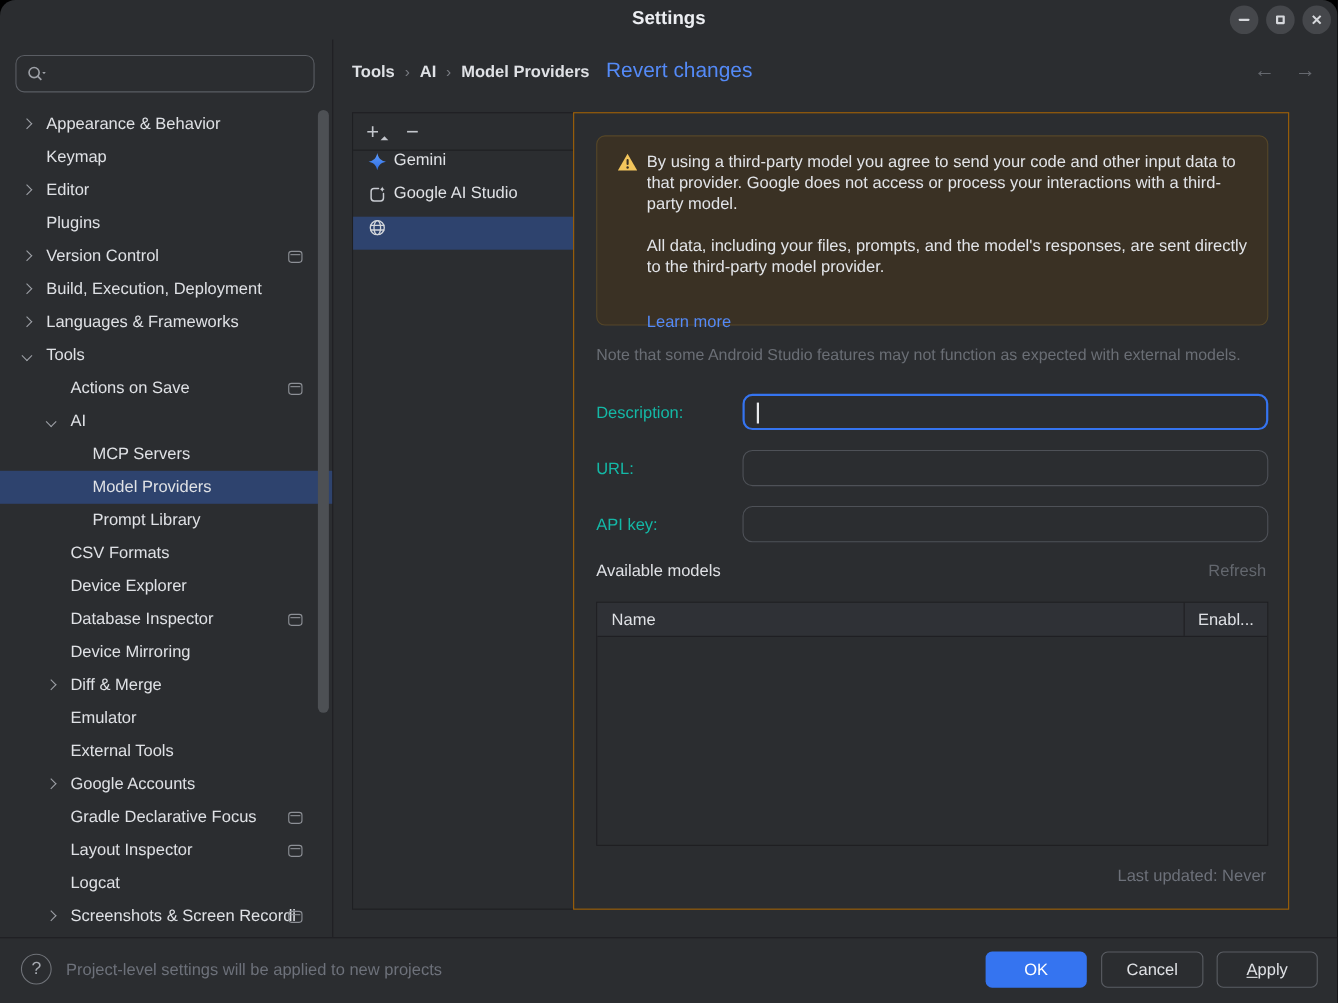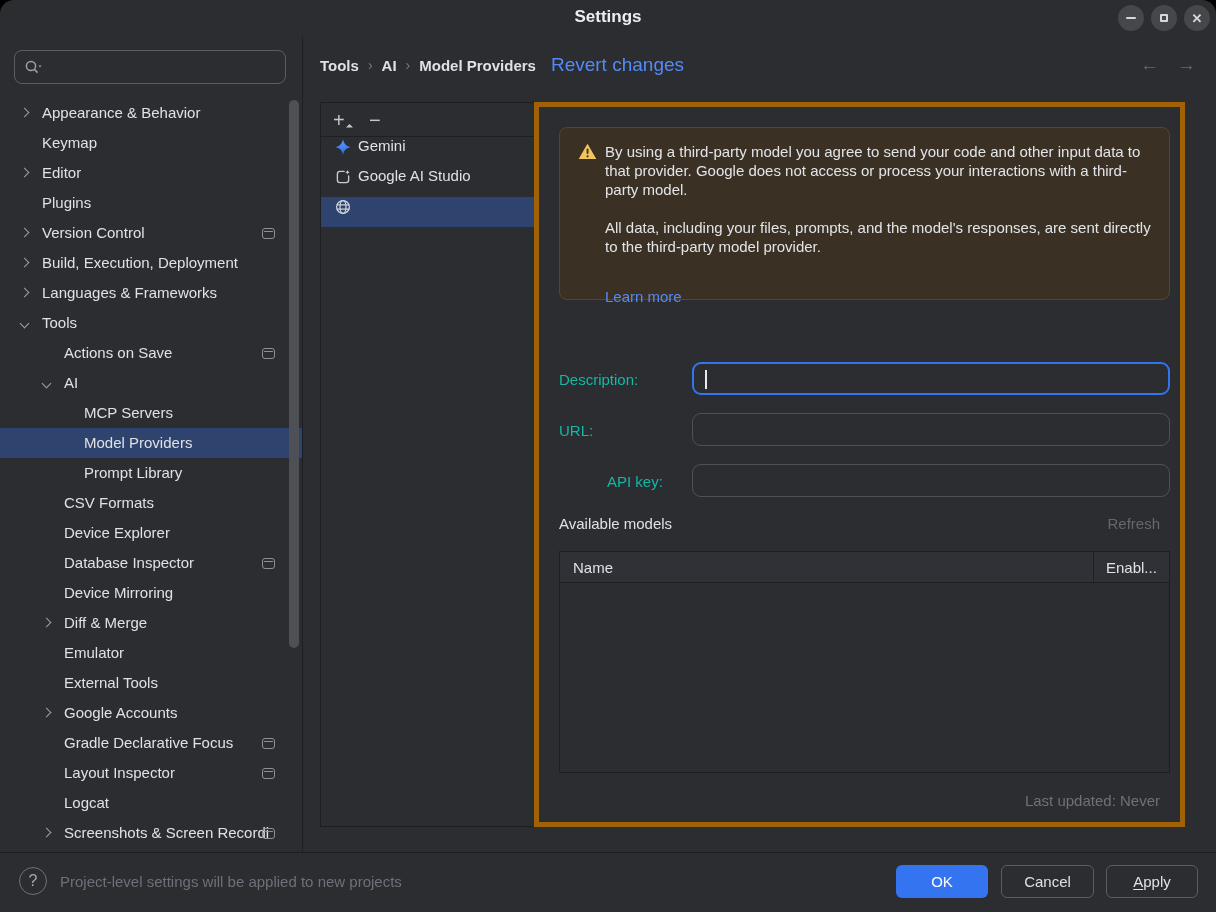--- a/index.html
+++ b/index.html
@@ -58,22 +58,22 @@
   .tool-add { position:relative; margin-left:12px; width:22px; font-size:20px; color:#c3c6cc; line-height:20px; }
   .tool-add::after { content:""; position:absolute; left:14px; bottom:0;
     border-left:5px solid transparent; border-top:5px solid #c3c6cc; transform:rotate(-45deg); }
   .tool-remove { margin-left:14px; width:22px; font-size:20px; color:#c3c6cc; line-height:20px; }
   .p-row { position:relative; height:30px; display:flex; font-size:15px; color:#dfe1e5; }
   .p-row.sel { background:#2e436e; }
   .p-ic { margin-left:12px; width:19px; height:19px; display:flex; align-items:center; justify-content:center; }
   .p-label { margin-left:6px; }
 
   
-  .content { position:absolute; left:534px; top:102px; width:651px; height:725px;
-    border:5px solid #a16207; background:#2b2d30; }
+  .content { position:absolute; left:521px; top:102px; width:651px; height:725px;
+    border:1px solid #a16207; background:#2b2d30; }
   .banner { position:absolute; left:20px; top:20px; width:611px; height:173px;
     background:#3a3124; border:1px solid #564728; border-radius:8px; }
   .warn-ic { position:absolute; left:18px; top:15px; }
   .banner-text { position:absolute; left:45px; top:14px; width:555px; font-size:15px;
     line-height:19px; color:#e2e4e8; }
   .banner-text p { margin-bottom:19px; }
   .learnmore { position:absolute; left:45px; top:160px; font-size:15px; color:#548af7; }
   .note { position:absolute; left:20px; top:212px; font-size:14.5px; color:#6a6e75; }
 
   .f-label { position:absolute; left:20px; font-size:15px; color:#14b8a6; }
@@ -233,29 +233,30 @@
             <circle cx="9.55" cy="13.3" r="1.1" fill="#3a3124"></circle>
           </svg>
       </span>
       <div class="banner-text">
         <p>By using a third-party model you agree to send your code and other input data to that provider. Google does not access or process your interactions with a third-party model.</p>
         <p>All data, including your files, prompts, and the model's responses, are sent directly to the third-party model provider.</p>
       </div>
       <span class="learnmore">Learn more</span>
     </div>
 
+    <div class="note">Note that some Android Studio features may not function as expected with external models.</div>
 
     <div class="f-label" style="top:264px;">Description:</div>
     <input class="f-input focused" style="top: 255px;" value="">
     <div class="caret"></div>
 
     <div class="f-label" style="top:315px;">URL:</div>
     <input class="f-input" style="top: 306px;" value="">
 
-    <div class="f-label" style="top:366px;margin-left:48px;">API key:</div>
+    <div class="f-label" style="top:366px;">API key:</div>
     <input class="f-input" style="top: 357px;" value="">
 
     <div class="avail-label">Available models</div>
     <div class="refresh">Refresh</div>
 
     <div class="mtable">
       <div class="mhead">
         <div class="mh-name">Name</div>
         <div class="mh-enabled">Enabl...</div>
       </div>

